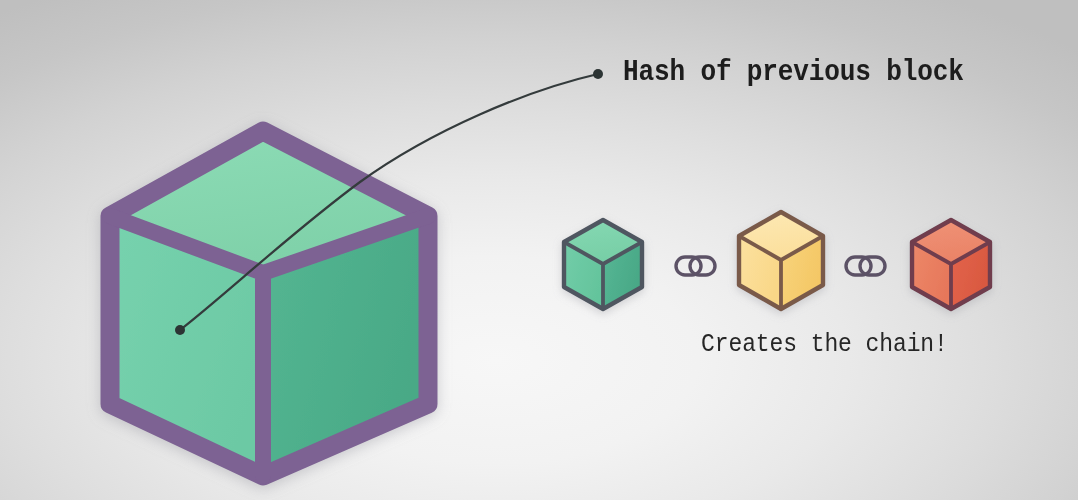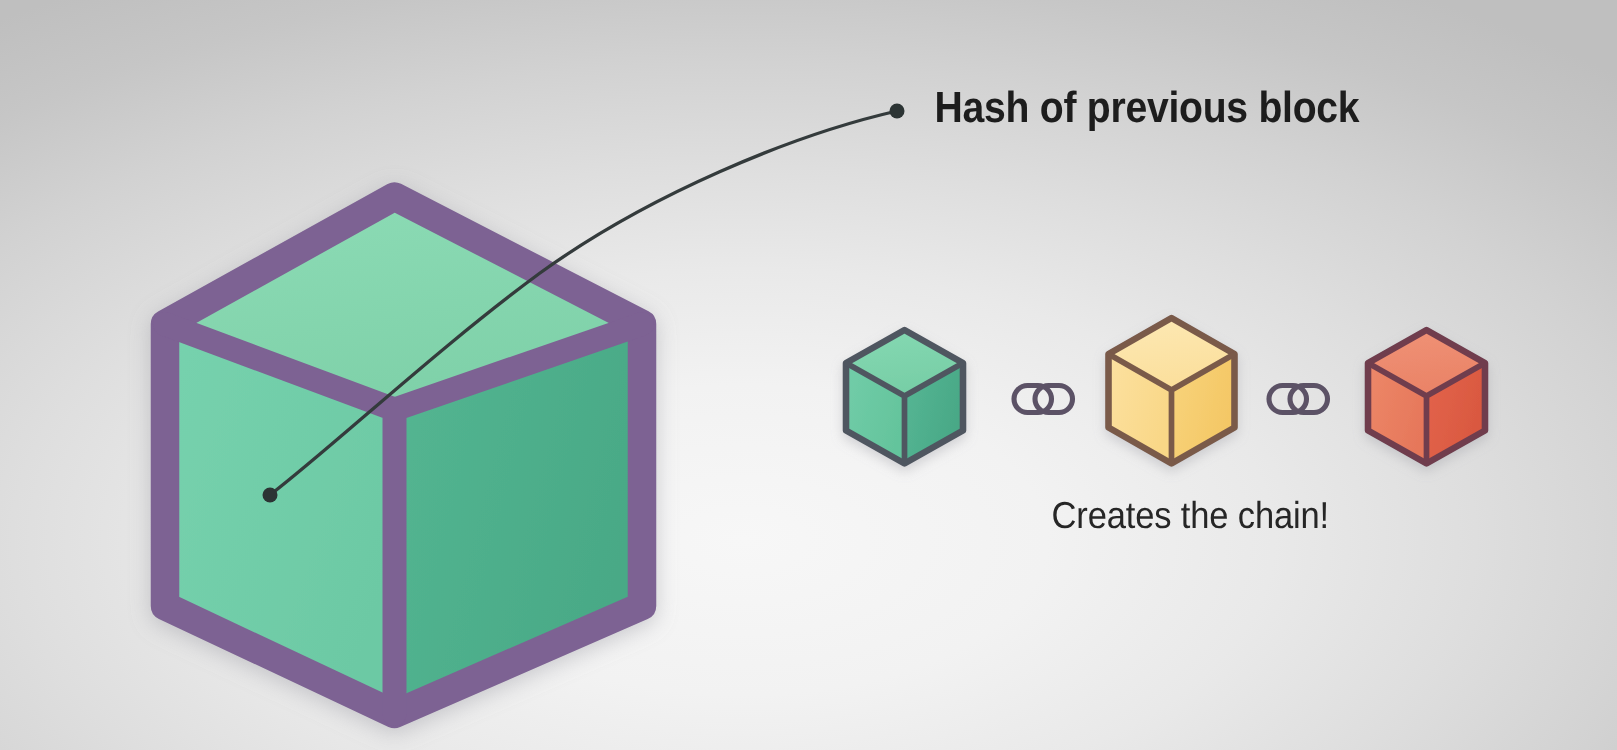--- a/index.html
+++ b/index.html
@@ -5,21 +5,21 @@
   html, body {
     margin: 0;
     padding: 0;
     background: #ffffff;
   }
   #stage {
     position: relative;
     width: 1078px;
     height: 500px;
     overflow: hidden;
-    font-family: Liberation Sans, sans-serif;
+    font-family: Liberation Mono, monospace;
     background:
       radial-gradient(ellipse 78% 86% at 46% 72%,
         #f7f7f7 0%,
         #f2f2f2 24%,
         #e9e9e9 42%,
         #dedede 58%,
         #d2d2d2 74%,
         #c6c6c6 88%,
         #bfbfbf 100%);
   }

